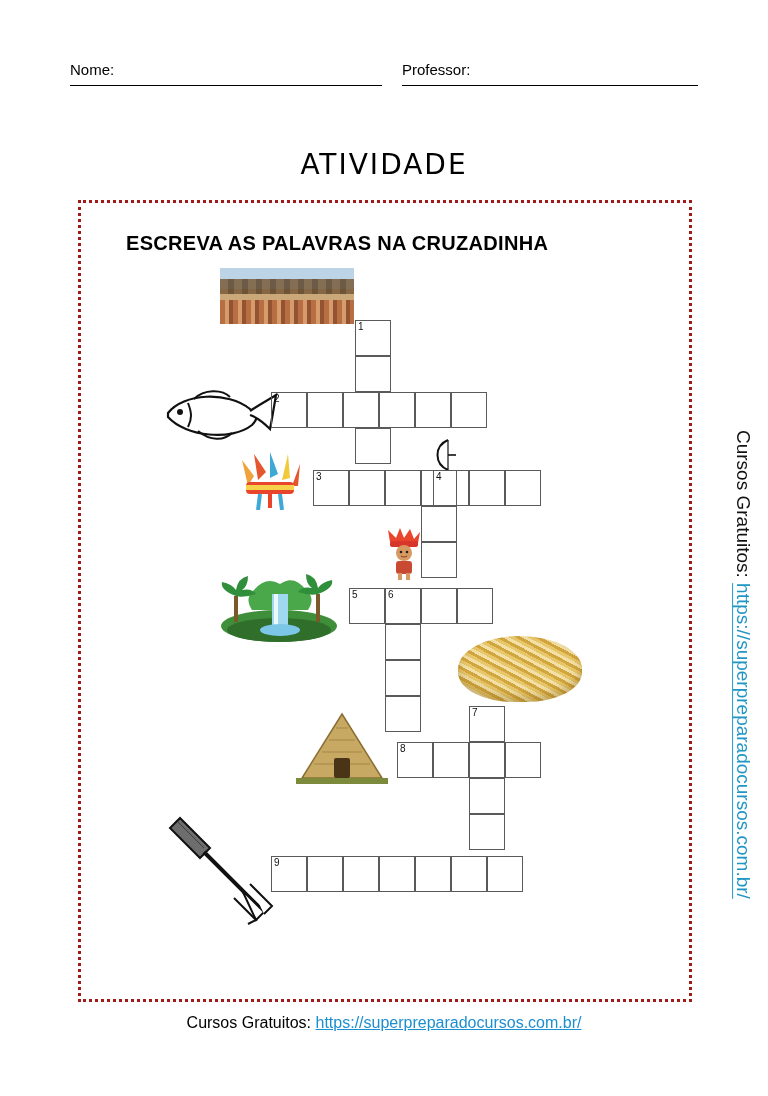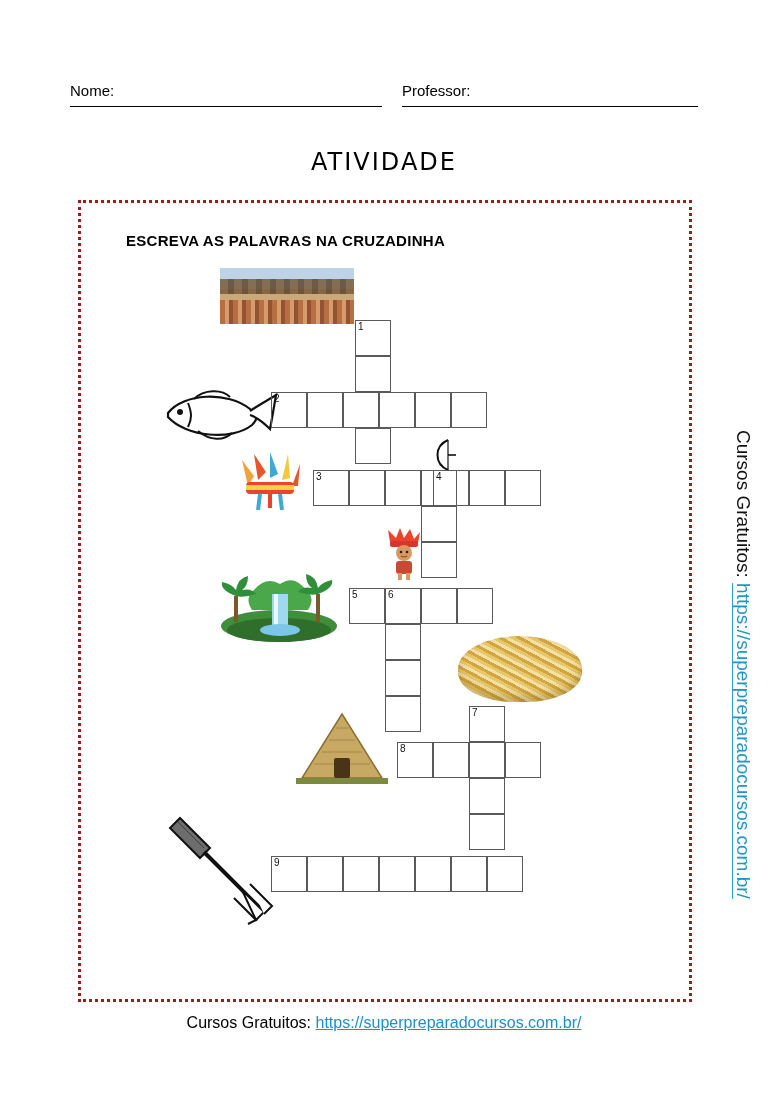--- a/index.html
+++ b/index.html
@@ -62,40 +62,40 @@
   }
 
   
   .doc-title {
     position: absolute;
     top: 148px;
     left: 0;
     width: 768px;
     text-align: center;
     font-family: "DejaVu Sans", sans-serif;
-    font-size: 24px;
+    font-size: 28px;
     letter-spacing: 2px;
     font-weight: 400;
   }
 
   
   .dotted-box {
     position: absolute;
     left: 78px;
     top: 200px;
     width: 614px;
     height: 802px;
     border: 3px dotted #a01a1a;
   }
 
   .instruction {
     position: absolute;
     left: 126px;
     top: 232px;
-    font-size: 15px;
+    font-size: 20px;
     font-weight: bold;
     letter-spacing: .3px;
     text-align: center;
   }
 
   
   .grid-layer {
     position: absolute;
     left: 0;
     top: 0;
@@ -203,21 +203,21 @@
   }
   .footer a {
     color: #1c8fd0;
     text-decoration: underline;
   }
 </style>
 </head>
 <body>
 
 <div class="header">
-  <div class="field-row" style="margin-top:21px;">
+  <div class="field-row" style="margin-top:0;">
     <span class="label-abs" style="left:0;">Nome:</span>
     <span class="label-abs" style="left:332px;text-align:right;">Professor:</span>
     <span class="rule-half-left"></span>
     <span class="rule-half-right"></span>
   </div>
 </div>
 
 <div class="doc-title">ATIVIDADE</div>
 
 <div class="dotted-box"></div>

